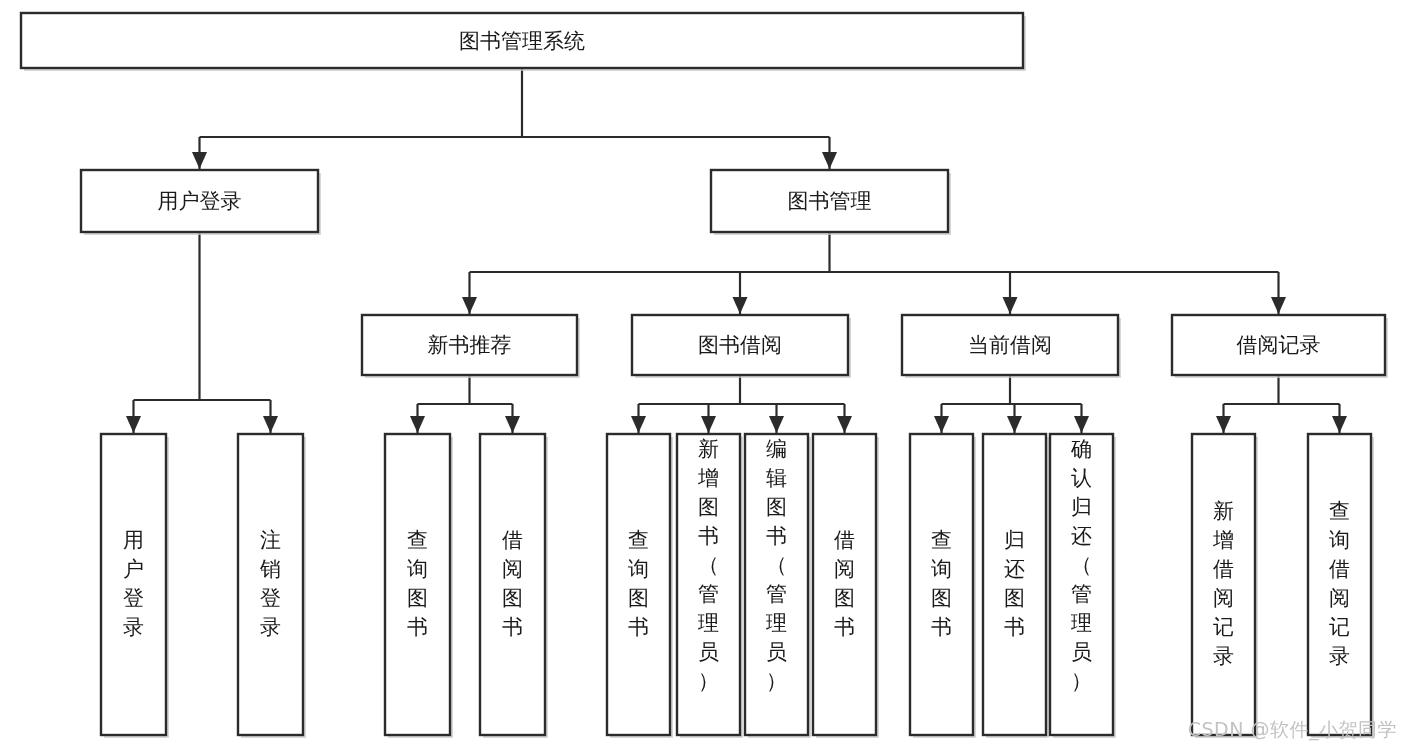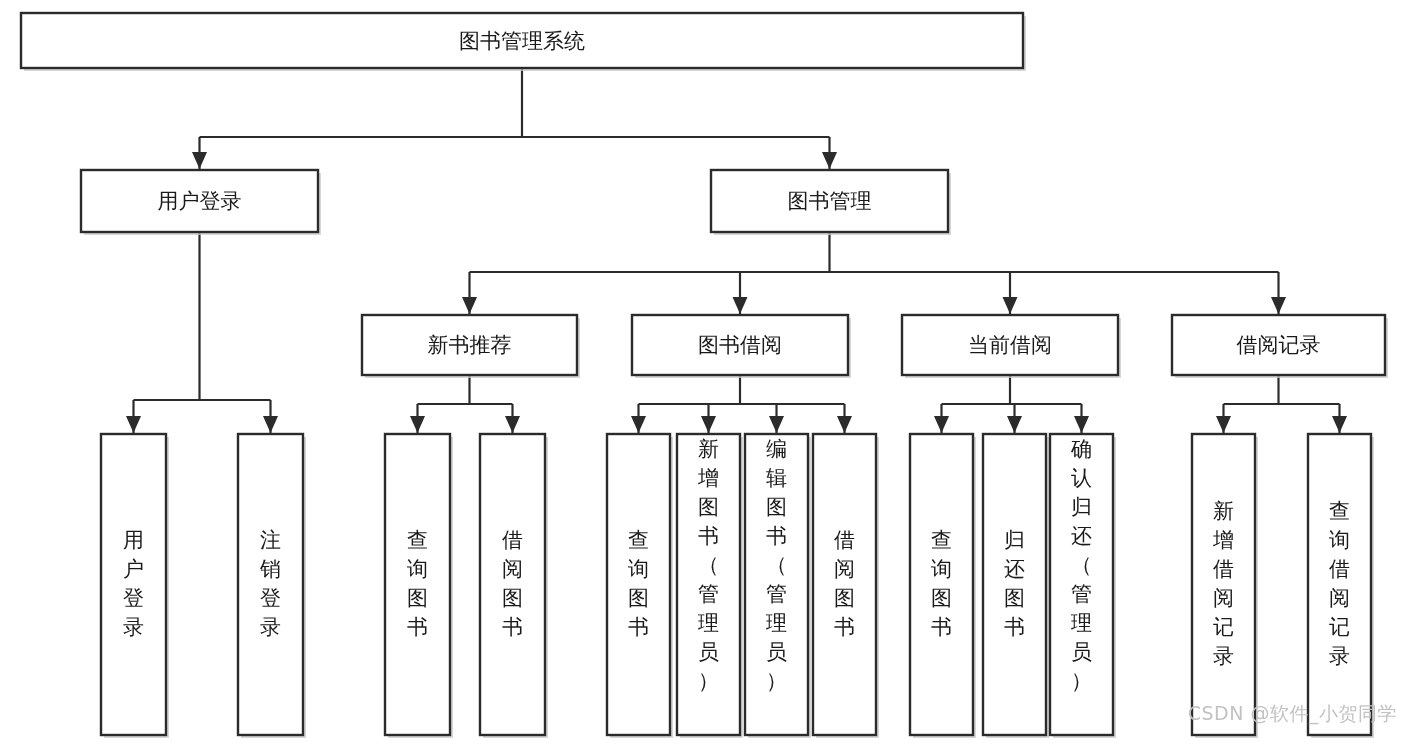--- a/index.html
+++ b/index.html
@@ -51,21 +51,21 @@
     stroke-width: 2.2;
     fill: none;
   }
   .arrow-head {
     fill: #2b2b2b;
     stroke: none;
   }
   .watermark-text {
     position: absolute;
     right: 8px;
-    bottom: 20px;
+    bottom: 4px;
     font-family: "DejaVu Sans", "Liberation Sans", sans-serif;
     font-size: 19px;
     color: #c2c2c2;
     white-space: nowrap;
     letter-spacing: 0.5px;
     pointer-events: none;
   }
 </style>
 </head>
 <body>

